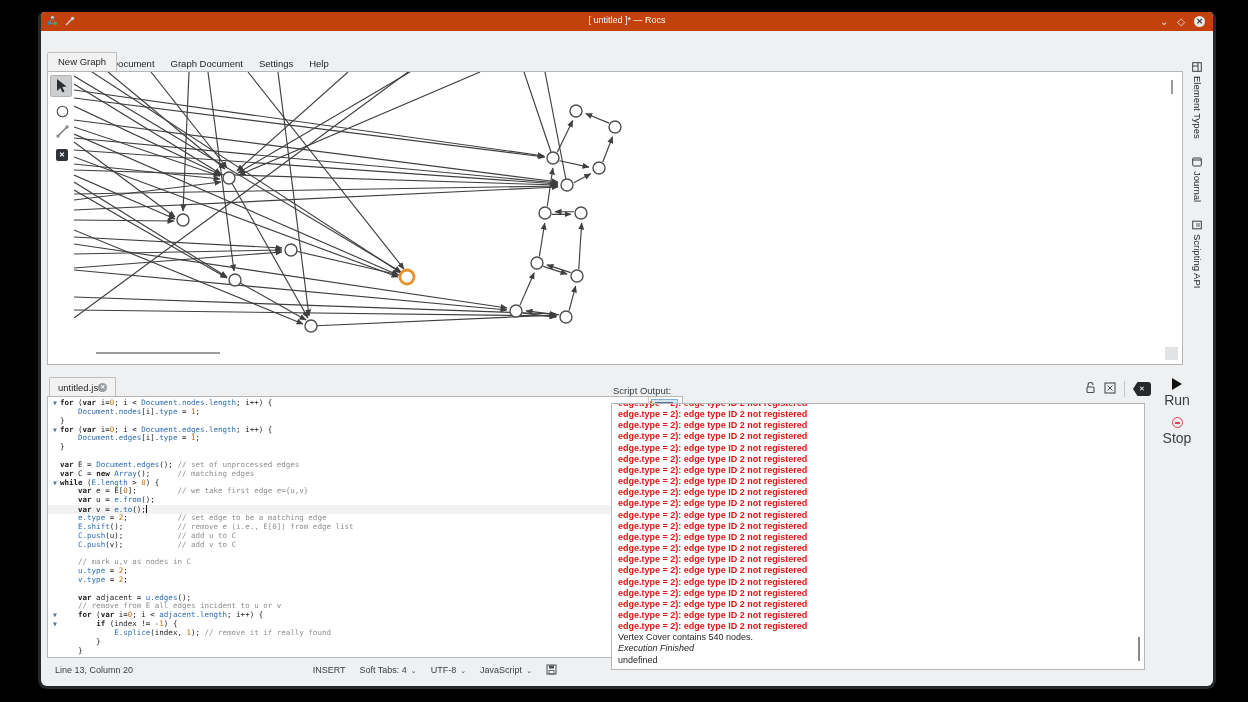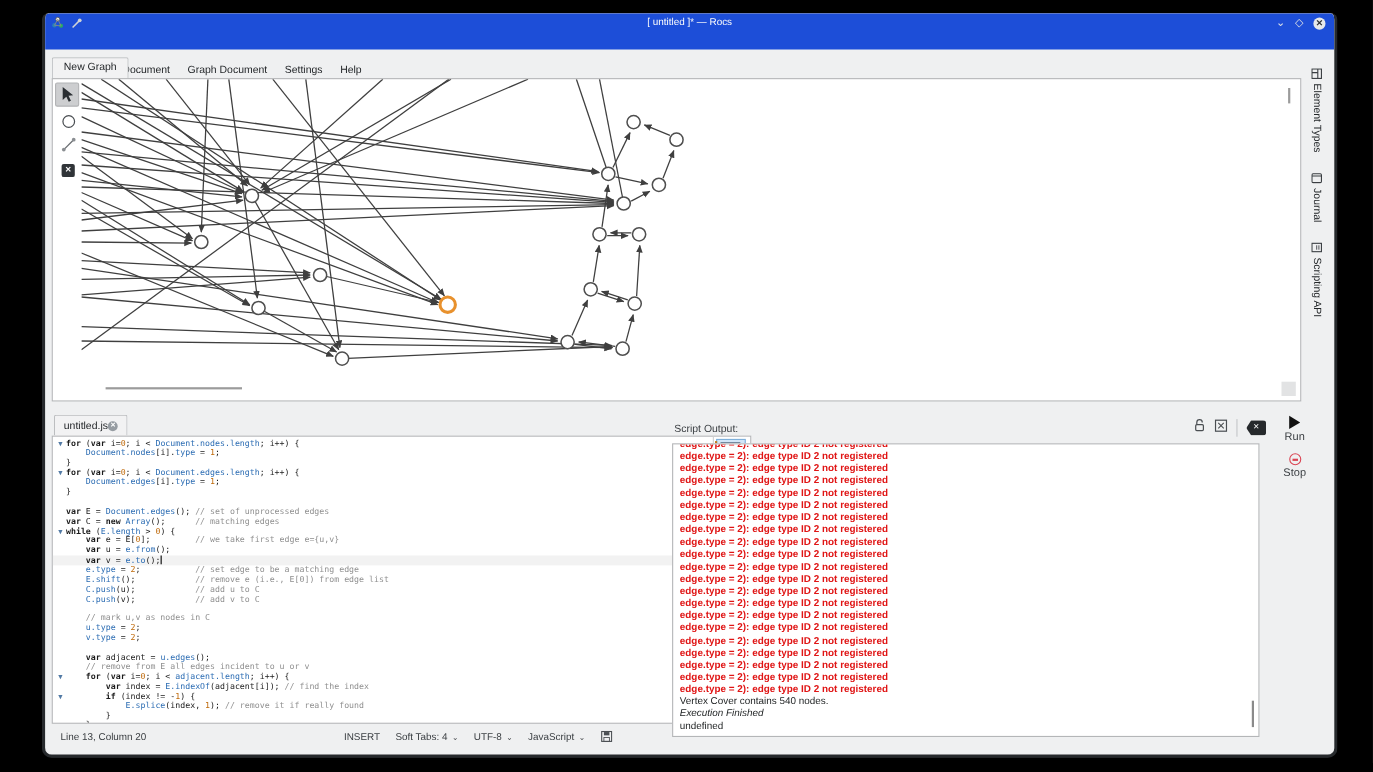--- a/index.html
+++ b/index.html
@@ -1,21 +1,21 @@
 <!DOCTYPE html>
 <html><head>
 <meta charset="utf-8">
 <style>
   html,body{margin:0;padding:0;background:#000;width:1248px;height:702px;overflow:hidden;
     font-family:"Liberation Sans",sans-serif;-webkit-font-smoothing:antialiased;}
   *{box-sizing:border-box;}
   #window{position:absolute;left:38px;top:12px;width:1178px;height:677px;background:#eff0f1;
     border:3px solid #26292c;border-top:none;border-radius:6px 6px 9px 9px;overflow:hidden;}
   
-  .titlebar{position:absolute;left:0;top:0;right:0;height:33px;background:#1d4ed8;border-radius:4px 4px 0 0;
+  .titlebar{position:absolute;left:0;top:0;right:0;height:19px;background:#c2410c;border-radius:4px 4px 0 0;
     color:#fcfcfc;font-size:9px;}
   .titlebar .title{position:absolute;left:0;right:0;top:3px;text-align:center;}
   .tb-icons-left{position:absolute;left:6px;top:3px;display:flex;gap:7px;align-items:center;}
   .tb-icons-right{position:absolute;right:8px;top:2px;display:flex;gap:9px;align-items:center;height:15px;}
   .wc{color:#dfe2e5;font-size:10px;line-height:14px;}
   .wc-close{width:11px;height:11px;border-radius:50%;background:#e6e8ea;color:#2b2e31;font-size:8px;
     line-height:11px;text-align:center;font-weight:bold;}
   
   .menubar{position:absolute;left:0;top:19px;right:0;height:20px;display:flex;align-items:center;
     font-size:9.5px;color:#232629;padding-left:4px;}
@@ -67,21 +67,21 @@
     font-size:9px;color:#3a3e42;}
   .statusbar .pos{margin-left:8px;}
   .statusbar .right{margin-left:auto;display:flex;align-items:center;gap:14px;padding-right:38px;}
   .chev{font-size:7px;color:#4a4e52;margin-left:4px;}
   
   .outlabel{position:absolute;left:572px;top:373px;font-size:9.5px;color:#3a3e42;}
   .outicons{position:absolute;left:1044px;top:368px;display:flex;align-items:center;gap:8px;height:18px;}
   .osep{width:1px;height:16px;background:#c4c6c8;}
   .clearbtn{width:18px;height:14px;background:#26292c;border-radius:2px 3px 3px 2px;color:#fff;
     font-size:7px;line-height:14px;text-align:center;clip-path:polygon(25% 0,100% 0,100% 100%,25% 100%,0 50%);}
-  .runcol{position:absolute;left:1118px;top:366px;width:36px;text-align:center;font-size:10px;color:#3a3e42;}
+  .runcol{position:absolute;left:1118px;top:366px;width:36px;text-align:center;font-size:14px;color:#3a3e42;}
   .runtri{width:0;height:0;border-left:10px solid #111;border-top:6px solid transparent;
     border-bottom:6px solid transparent;margin:0 auto 2px auto;}
   .stopico{width:11px;height:11px;border:1.5px solid #da4453;border-radius:50%;margin:9px auto 2px auto;position:relative;}
   .stopico:after{content:"";position:absolute;left:2px;right:2px;top:4px;height:1.5px;background:#da4453;}
   .outbox{position:absolute;left:570px;top:391px;width:534px;height:267px;background:#fff;border:1px solid #b4b6b8;overflow:hidden;}
   .outcontent{position:absolute;left:6px;top:-6px;right:10px;}
   .ol{font-size:9px;line-height:11.15px;font-weight:bold;color:#e01515;white-space:nowrap;}
   .ol.plain{font-weight:normal;color:#232627;}
   .ol.ital{font-weight:normal;font-style:italic;color:#232627;}
   .oscroll{position:absolute;right:4px;bottom:8px;width:2px;height:24px;background:#8a8a8a;}
@@ -291,21 +291,20 @@
         <div class="cl"><span class="mk"></span><span>    </span><span class="b">C.push</span><span>(u);            </span><span class="c">// add u to C</span></div>
         <div class="cl"><span class="mk"></span><span>    </span><span class="b">C.push</span><span>(v);            </span><span class="c">// add v to C</span></div>
         <div class="cl"><span class="mk"></span></div>
         <div class="cl"><span class="mk"></span><span>    </span><span class="c">// mark u,v as nodes in C</span></div>
         <div class="cl"><span class="mk"></span><span>    </span><span class="b">u.type</span><span> = </span><span class="o">2</span><span>;</span></div>
         <div class="cl"><span class="mk"></span><span>    </span><span class="b">v.type</span><span> = </span><span class="o">2</span><span>;</span></div>
         <div class="cl"><span class="mk"></span></div>
         <div class="cl"><span class="mk"></span><span>    </span><span class="k">var</span><span> adjacent = </span><span class="b">u.edges</span><span>();</span></div>
         <div class="cl"><span class="mk"></span><span>    </span><span class="c">// remove from E all edges incident to u or v</span></div>
         <div class="cl"><span class="mk">▼</span><span>    </span><span class="k">for</span><span> (</span><span class="k">var</span><span> i=</span><span class="o">0</span><span>; i &lt; </span><span class="b">adjacent.length</span><span>; i++) {</span></div>
-        <div class="cl"><span class="mk"></span><span>        </span><span class="k">var</span><span> index = </span><span class="b">E.indexOf</span><span>(adjacent[i]); </span><span class="c">// find the index</span></div>
         <div class="cl"><span class="mk">▼</span><span>        </span><span class="k">if</span><span> (index != -</span><span class="o">1</span><span>) {</span></div>
         <div class="cl"><span class="mk"></span><span>            </span><span class="b">E.splice</span><span>(index, </span><span class="o">1</span><span>); </span><span class="c">// remove it if really found</span></div>
         <div class="cl"><span class="mk"></span><span>        }</span></div>
         <div class="cl"><span class="mk"></span><span>    }</span></div>
       </div>
     <div class="minimap">
       <div class="mm-view"></div>
       <div class="mm-mod"></div>
       <div class="mm-lines"></div>
       <div class="mm-red1"></div>

